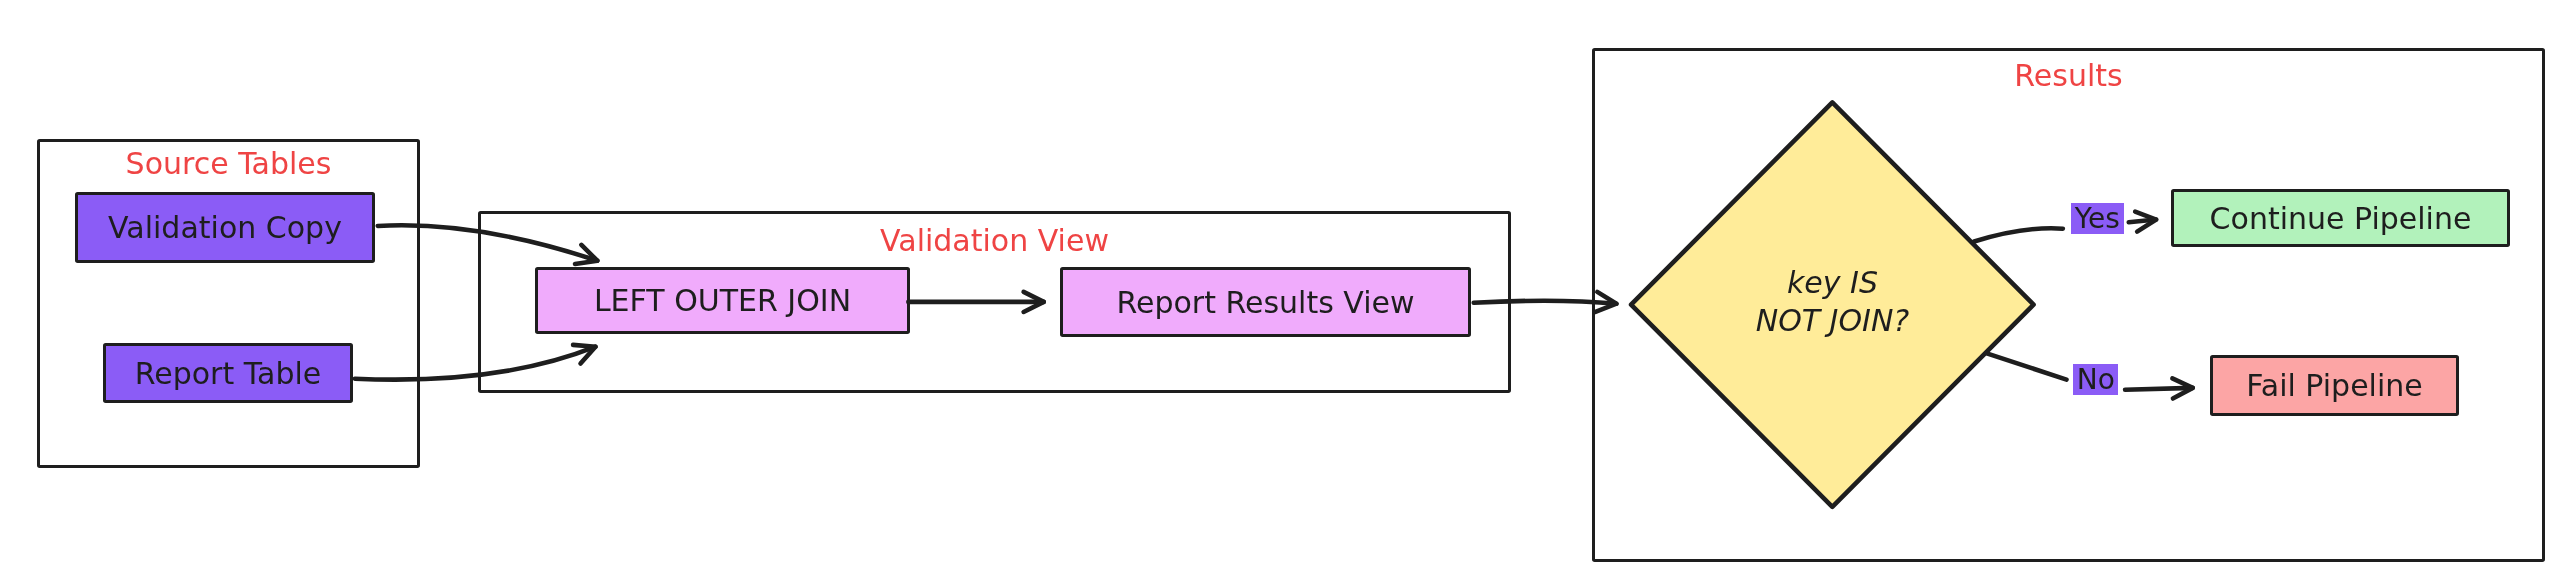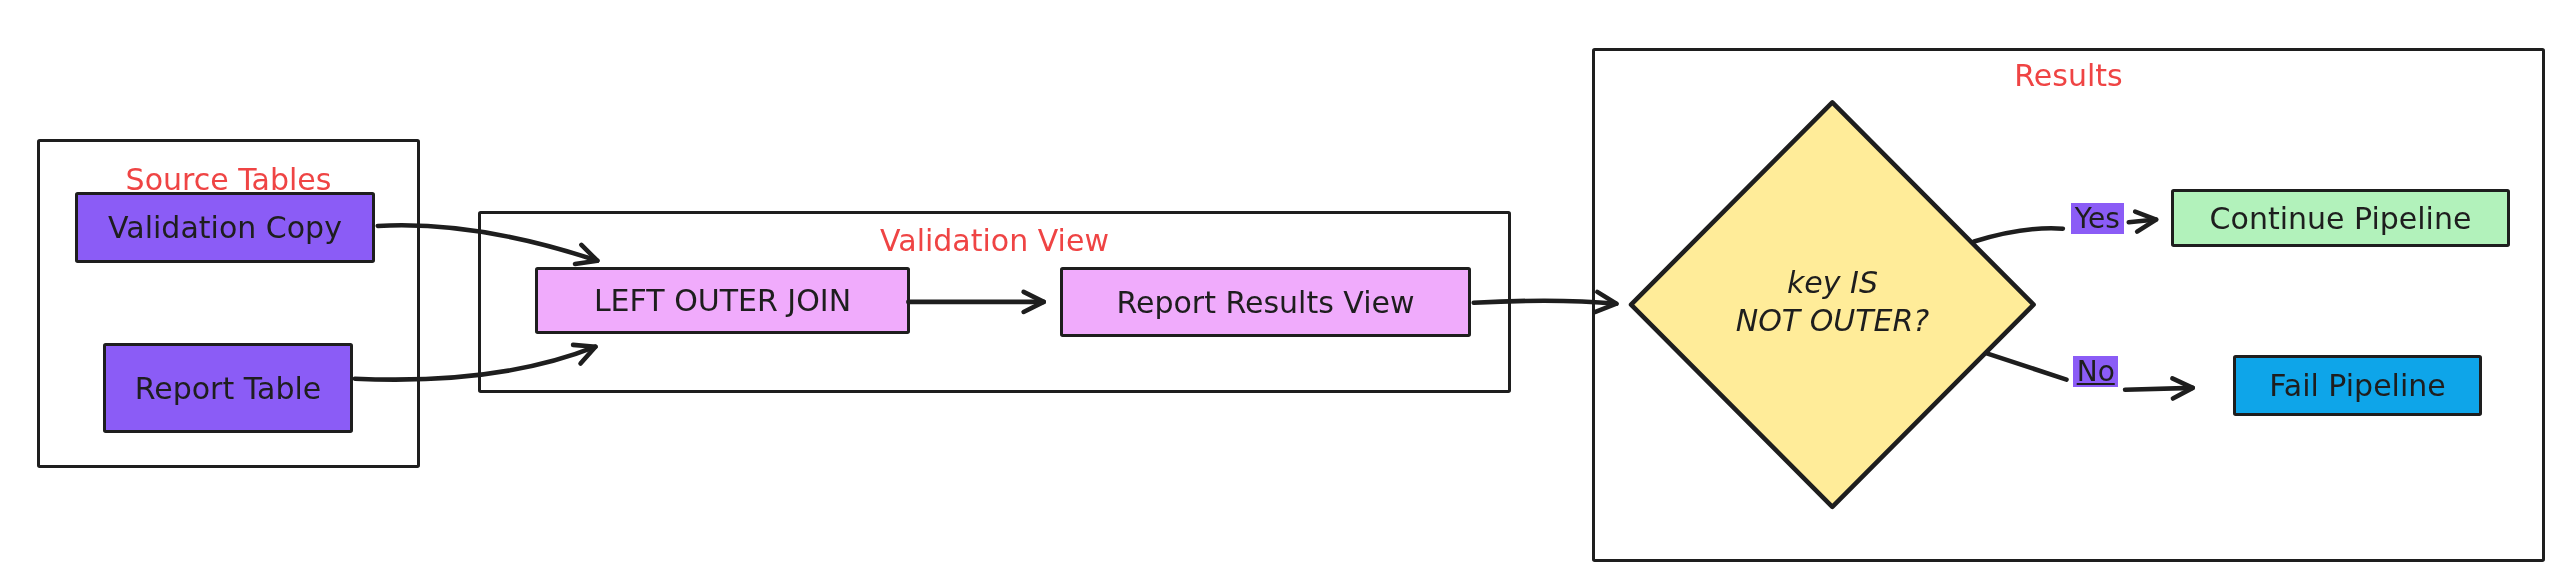--- a/index.html
+++ b/index.html
@@ -34,21 +34,21 @@
     box-sizing:border-box;
     display:flex;
     align-items:center;
     justify-content:center;
     font-size:30px;
     white-space:nowrap;
   }
   .node-gray{background:#8b5cf6;}
   .node-blue{background:#f0abfc;}
   .node-green{background:#b2f2bb;}
-  .node-red{background:#0ea5e9;margin-left:23px;}
+  .node-red{background:#fca5a5;}
   .edge-label{
     position:absolute;
     font-size:28px;
     line-height:31px;
     background:#8b5cf6;
     padding:0 3.7px;
     white-space:nowrap;
   }
   .diamond-label{
     position:absolute;
@@ -65,26 +65,26 @@
     pointer-events:none;
   }
   svg.overlay .edge{pointer-events:stroke;}
 </style>
 </head>
 <body>
 
 <div class="canvas">
 
   <div class="container" style="left:37px;top:139px;width:383px;height:329px;">
-    <div class="container-title" style="top:20px;">Source Tables</div>
+    <div class="container-title" style="top:4px;">Source Tables</div>
   </div>
   <div class="node node-gray" style="left:75px;top:192px;width:300px;height:71px;">
     <span>Validation Copy</span>
   </div>
-  <div class="node node-gray" style="left:103px;top:343px;width:250px;height:90px;">
+  <div class="node node-gray" style="left:103px;top:343px;width:250px;height:60px;">
     <span>Report Table</span>
   </div>
 
   <div class="container" style="left:478px;top:211px;width:1033px;height:182px;padding-left:13px;">
     <div class="container-title" style="top:9.2px;">Validation View</div>
   </div>
   <div class="node node-blue" style="left:535px;top:267px;width:375px;height:67px;">
     <span>LEFT OUTER JOIN</span>
   </div>
   <div class="node node-blue" style="left:1060px;top:267px;width:411px;height:70px;">
@@ -108,24 +108,24 @@
     <path class="edge" d="M 387 414 Q 545 421 650 379" fill="none" stroke="#1e1e1e" stroke-width="5" stroke-linecap="round" marker-end="url(#vhead)"></path>
     <path class="edge" d="M 992 330 L 1140 330" fill="none" stroke="#1e1e1e" stroke-width="5" stroke-linecap="round" marker-end="url(#vhead)"></path>
     <path class="edge" d="M 1610 331 Q 1700 326 1766 332" fill="none" stroke="#1e1e1e" stroke-width="5" stroke-linecap="round" marker-end="url(#vhead)"></path>
     <path class="edge" d="M 2157 264 Q 2212 247 2254 250" fill="none" stroke="#1e1e1e" stroke-width="5" stroke-linecap="round"></path>
     <path class="edge" d="M 2326 243 L 2356 240" fill="none" stroke="#1e1e1e" stroke-width="5" stroke-linecap="round" marker-end="url(#vhead)"></path>
     <path class="edge" d="M 2170 386 Q 2218 402 2258 415" fill="none" stroke="#1e1e1e" stroke-width="5" stroke-linecap="round"></path>
     <path class="edge" d="M 2322 426 L 2396 424" fill="none" stroke="#1e1e1e" stroke-width="5" stroke-linecap="round" marker-end="url(#vhead)"></path>
   </svg>
 
   <div class="diamond-label">key IS
-NOT OUTER?</div>
+NOT JOIN?</div>
 
   <div class="edge-label" style="left:2071px;top:203px;">Yes</div>
-  <div class="edge-label" style="left:2073px;top:356px;text-decoration:underline;">No</div>
+  <div class="edge-label" style="left:2073px;top:364px;">No</div>
 
   <div class="node node-green" style="left:2171px;top:189px;width:339px;height:58px;">
     <span>Continue Pipeline</span>
   </div>
   <div class="node node-red" style="left:2210px;top:355px;width:249px;height:61px;">
     <span>Fail Pipeline</span>
   </div>
 
 </div>
 

